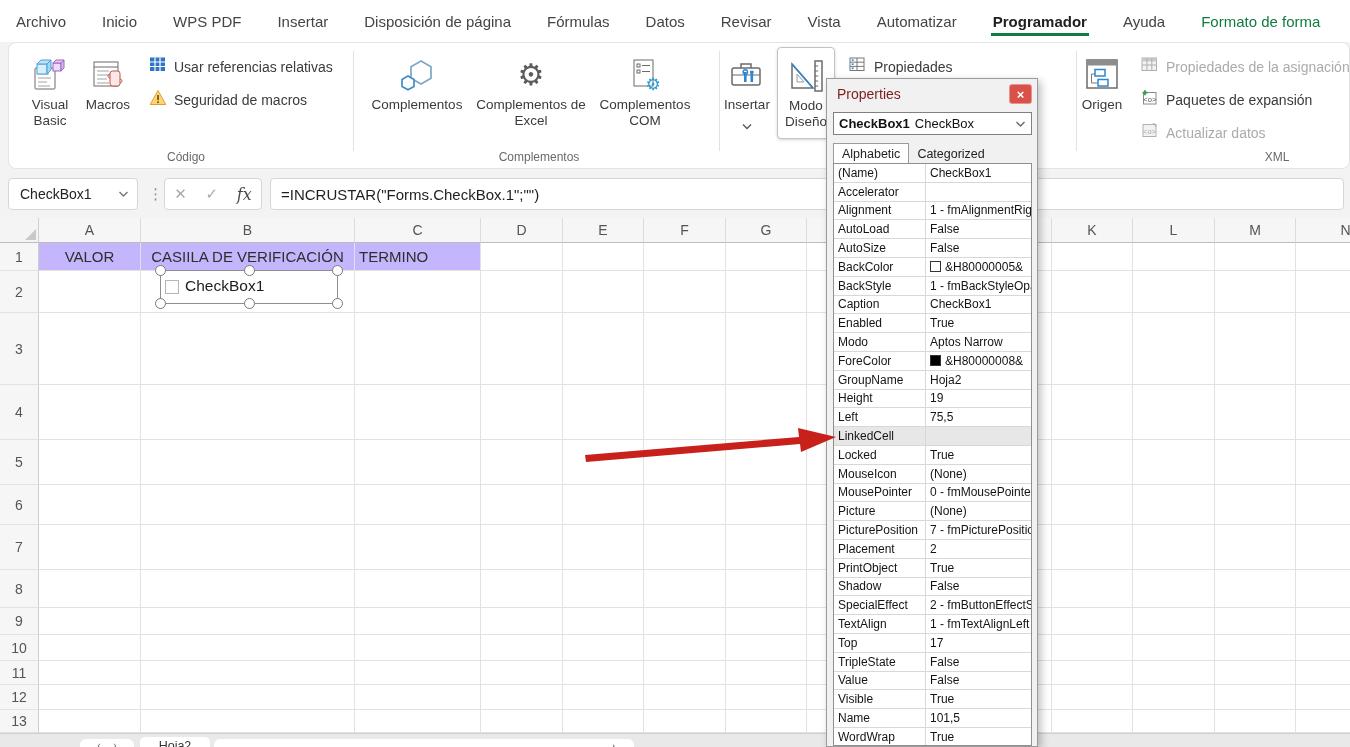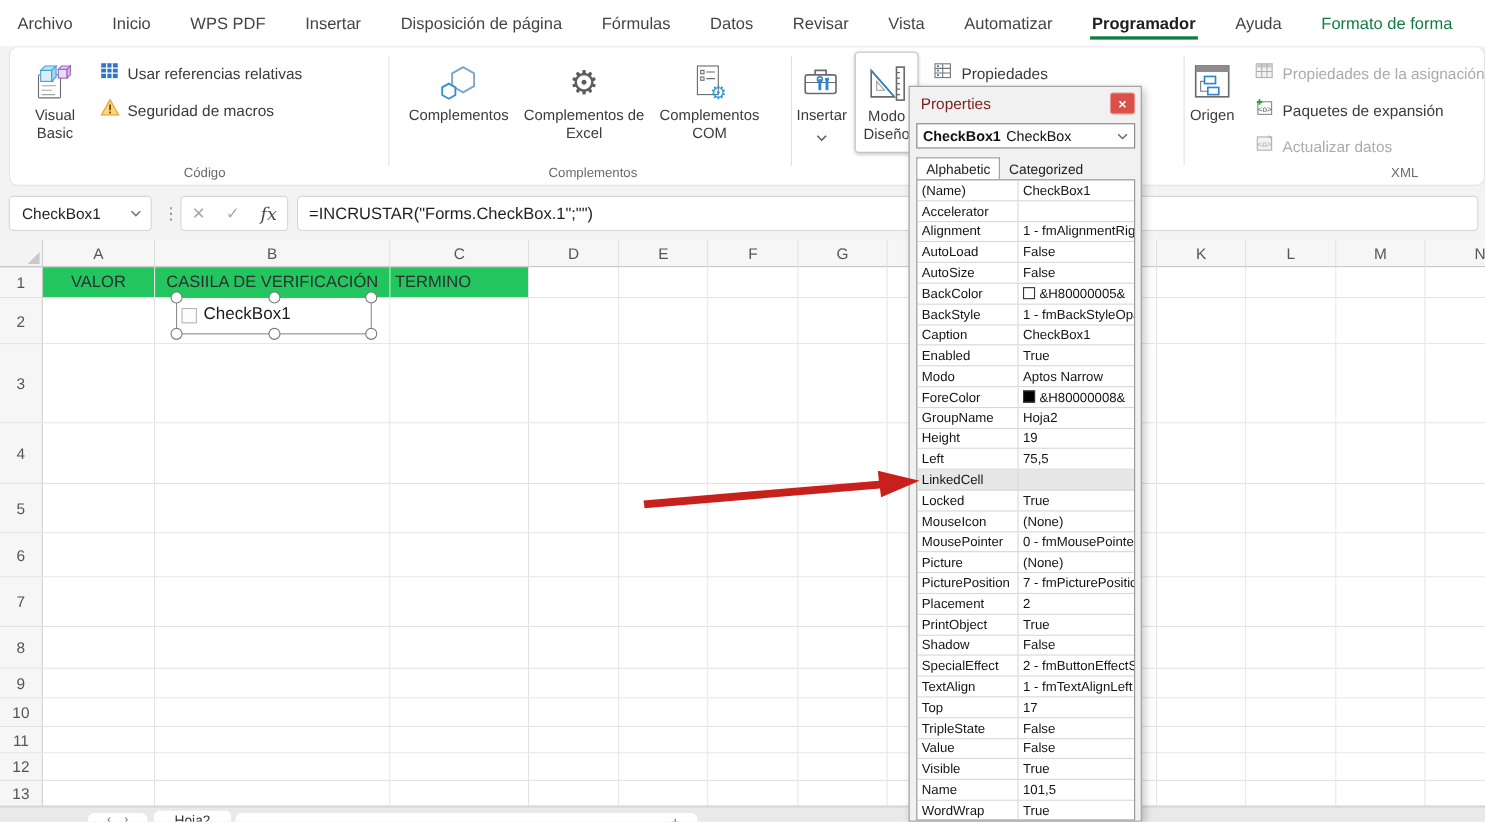--- a/index.html
+++ b/index.html
@@ -52,21 +52,21 @@
     border-bottom:1px solid #bdbdbd; position:relative; flex:none; }
   .corner::after { content:""; position:absolute; right:2px; bottom:2px; border-style:solid;
     border-width:0 0 11px 11px; border-color:transparent transparent #c9c9c9 transparent; }
   .col-h { height:25px; background:#f6f6f6; border-right:1px solid #dcdcdc; border-bottom:1px solid #bdbdbd;
     display:flex; align-items:center; justify-content:center; font-size:14px; color:#555; flex:none; }
   .grid-row { display:flex; }
   .row-h { width:39px; background:#f6f6f6; border-right:1px solid #cfcfcf; border-bottom:1px solid #e2e2e2;
     display:flex; align-items:center; justify-content:center; font-size:14px; color:#555; flex:none; }
   .cell { background:#fff; border-right:1px solid #e2e2e2; border-bottom:1px solid #e2e2e2;
     font-size:15px; color:#2e2e2e; display:flex; align-items:center; overflow:hidden; white-space:nowrap; flex:none; }
-  .cell.hl { background:#22c55e; }
+  .cell.hl { background:#c4b5fd; }
   .cell.c-center { justify-content:center; }
   .cell.c-left { padding-left:4px; }
 
   
   .ctrl-box { position:absolute; left:160px; top:52px; width:178px; height:34px;
     border:1px solid #8f8f8f; background:transparent; cursor:move; }
   .handle { position:absolute; width:11px; height:11px; border-radius:50%; background:#fff;
     border:1.5px solid #7a7a7a; }
   .cb-square { position:absolute; left:4px; top:9px; width:14px; height:14px; background:#fdfdfd;
     border:1px solid #b5b5b5; }
@@ -142,20 +142,33 @@
               <path d="M6 16h11M6 20h13M6 24h9M6 28h12" stroke="#a3a3a3" fill="none"></path>
               <rect x="5" y="6" width="10" height="10" fill="#daeef9" stroke="#46a2d9"></rect>
               <polygon points="5,6 9,2 19,2 15,6" fill="#c1e2f4" stroke="#46a2d9"></polygon>
               <polygon points="15,6 19,2 19,12 15,16" fill="#a8d5ee" stroke="#46a2d9"></polygon>
               <rect x="21" y="5" width="8" height="8" fill="#ecdcf5" stroke="#a162c4"></rect>
               <polygon points="21,5 24,2 32,2 29,5" fill="#e2cdf0" stroke="#a162c4"></polygon>
               <polygon points="29,5 32,2 32,10 29,13" fill="#d5bbe9" stroke="#a162c4"></polygon>
             </svg>
           </span>
           <div class="big-label">Visual Basic</div>
+        </div>
+        <div class="big-btn" style="width: 58px;">
+          <span class="big-icon">
+            <svg width="34" height="34" viewBox="0 0 34 34">
+              <rect x="3" y="4" width="24" height="24" fill="#fff" stroke="#6b6b6b"></rect>
+              <path d="M3 9h24" stroke="#6b6b6b"></path>
+              <path d="M6 13h12M6 17h14M6 21h10M6 25h12" stroke="#a3a3a3" fill="none"></path>
+              <rect x="19" y="13" width="10" height="15" rx="2.5" fill="#fbe7e6" stroke="#c0504d"></rect>
+              <path d="M19 16c-2.6 0-2.6 4 0 4" fill="none" stroke="#c0504d"></path>
+              <path d="M29 25c2.6 0 2.6-4 0-4" fill="none" stroke="#c0504d"></path>
+            </svg>
+          </span>
+          <div class="big-label">Macros</div>
         </div>
       </div>
     <div class="small-stack" style="margin-left:6px">
         <div class="small-btn">
           <span class="small-icon"><svg width="18" height="17" viewBox="0 0 18 17">
               <rect x="1" y="1.5" width="15" height="13.5" fill="#2e75c8"></rect>
               <path d="M1 6h15M1 10.5h15M6 1.5v13.5M11 1.5v13.5" stroke="#fff" stroke-width="1.2"></path>
             </svg></span>
           <span class="small-label">Usar referencias relativas</span>
         </div>

